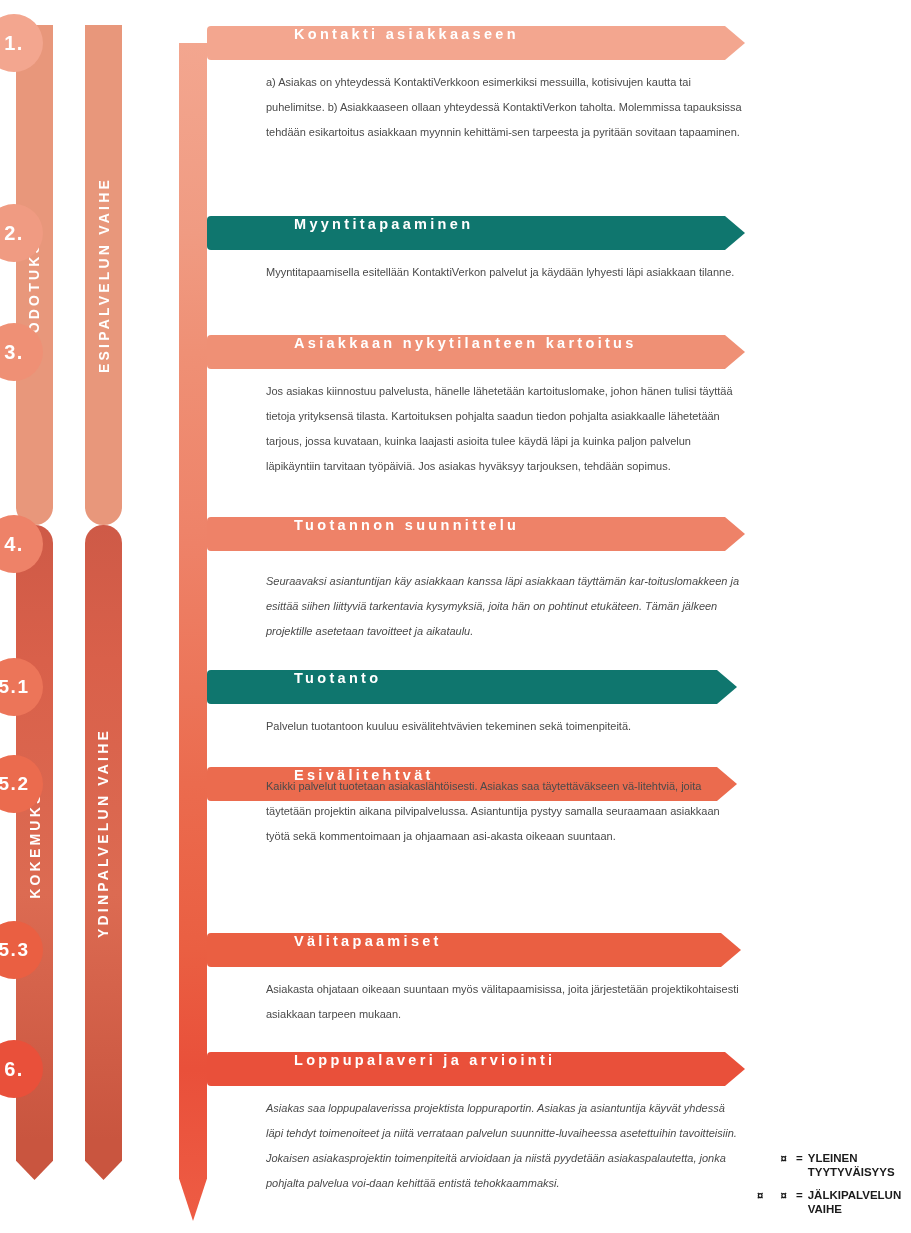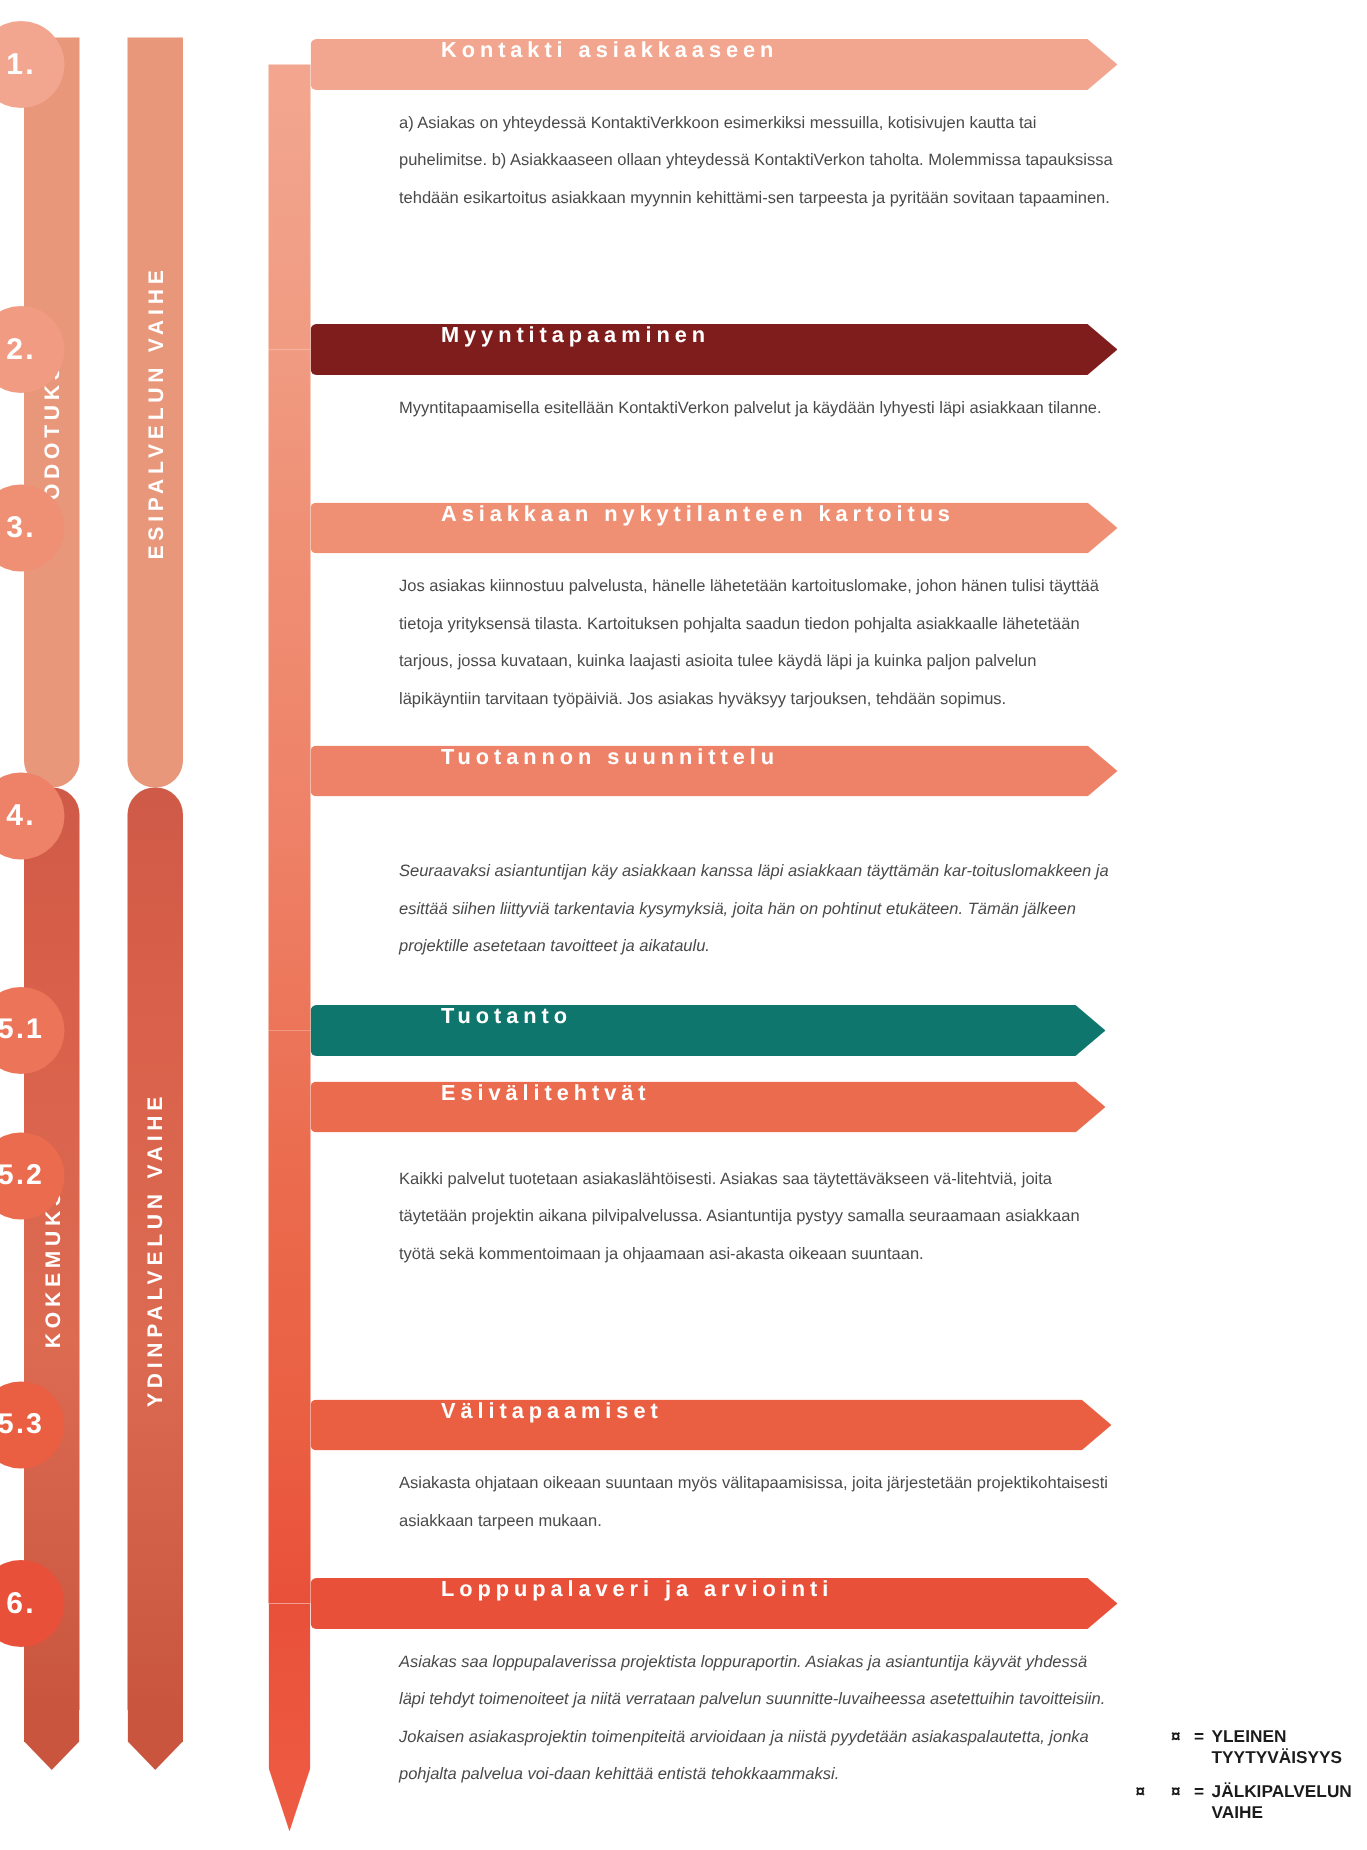--- a/index.html
+++ b/index.html
@@ -119,61 +119,61 @@
 </div>
 <div class="node n1" style="top:14px;background:#F3A68F;">
   <span>1.</span>
 </div>
 <div class="btext" style="top:70px;">
   <p>a) Asiakas on yhteydessä KontaktiVerkkoon esimerkiksi messuilla, kotisivujen kautta tai puhelimitse.
 b) Asiakkaaseen ollaan yhteydessä KontaktiVerkon taholta.
 Molemmissa tapauksissa tehdään esikartoitus asiakkaan myynnin kehittämi-sen tarpeesta ja pyritään sovitaan tapaaminen.</p>
 </div>
 
-<div class="hbar" style="left:207px;top:216px;width:538px;background:#7f1d1d;">
+<div class="hbar" style="left:207px;top:216px;width:538px;background:#0f766e;">
   <span class="htitle">Myyntitapaaminen</span>
 </div>
 <div class="node n1" style="top:204px;background:#F09B82;">
   <span>2.</span>
 </div>
 <div class="btext" style="top:260px;">
   <p>Myyntitapaamisella esitellään KontaktiVerkon palvelut ja käydään lyhyesti läpi asiakkaan tilanne.</p>
 </div>
 
 <div class="hbar" style="left:207px;top:335px;width:538px;background:#EF9075;">
   <span class="htitle">Asiakkaan nykytilanteen kartoitus</span>
 </div>
 <div class="node n1" style="top:323px;background:#EF9075;">
   <span>3.</span>
 </div>
 <div class="btext" style="top:379px;">
   <p>Jos asiakas kiinnostuu palvelusta, hänelle lähetetään kartoituslomake, johon hänen tulisi täyttää tietoja yrityksensä tilasta. Kartoituksen pohjalta saadun tiedon pohjalta asiakkaalle lähetetään tarjous, jossa kuvataan, kuinka laajasti asioita tulee käydä läpi ja kuinka paljon palvelun läpikäyntiin tarvitaan työpäiviä. Jos asiakas hyväksyy tarjouksen, tehdään sopimus.</p>
 </div>
 
-<div class="hbar" style="left:207px;top:497px;width:538px;background:#EE8268;">
+<div class="hbar" style="left:207px;top:517px;width:538px;background:#EE8268;">
   <span class="htitle">Tuotannon suunnittelu</span>
 </div>
 <div class="node n1" style="top:515px;background:#EE8268;">
   <span>4.</span>
 </div>
 <div class="btext" style="top:569px;font-style:italic;">
   <p>Seuraavaksi asiantuntijan käy asiakkaan kanssa läpi asiakkaan täyttämän kar-toituslomakkeen ja esittää siihen liittyviä tarkentavia kysymyksiä, joita hän on pohtinut etukäteen. Tämän jälkeen projektille asetetaan tavoitteet ja aikataulu.</p>
 </div>
 
 <div class="hbar" style="left:207px;top:670px;width:530px;background:#0f766e;">
   <span class="htitle">Tuotanto</span>
 </div>
 <div class="node n2" style="top:658px;background:#EC7559;">
   <span>5.1</span>
 </div>
 <div class="btext" style="top:714px;">
   <p>Palvelun tuotantoon kuuluu esivälitehtvävien tekeminen sekä toimenpiteitä.</p>
 </div>
 
-<div class="hbar" style="left:207px;top:721px;width:530px;background:#EB6B4E;">
+<div class="hbar" style="left:207px;top:767px;width:530px;background:#EB6B4E;">
   <span class="htitle">Esivälitehtvät</span>
 </div>
 <div class="node n2" style="top:755px;background:#EB6B4E;">
   <span>5.2</span>
 </div>
 <div class="btext" style="top:774px;">
   <p>Kaikki palvelut tuotetaan asiakaslähtöisesti. Asiakas saa täytettäväkseen vä-litehtviä, joita täytetään projektin aikana pilvipalvelussa. Asiantuntija pystyy samalla seuraamaan asiakkaan työtä sekä kommentoimaan ja ohjaamaan asi-akasta oikeaan suuntaan.</p>
 </div>
 
 <div class="hbar" style="left:207px;top:933px;width:534px;background:#EA5F42;">

